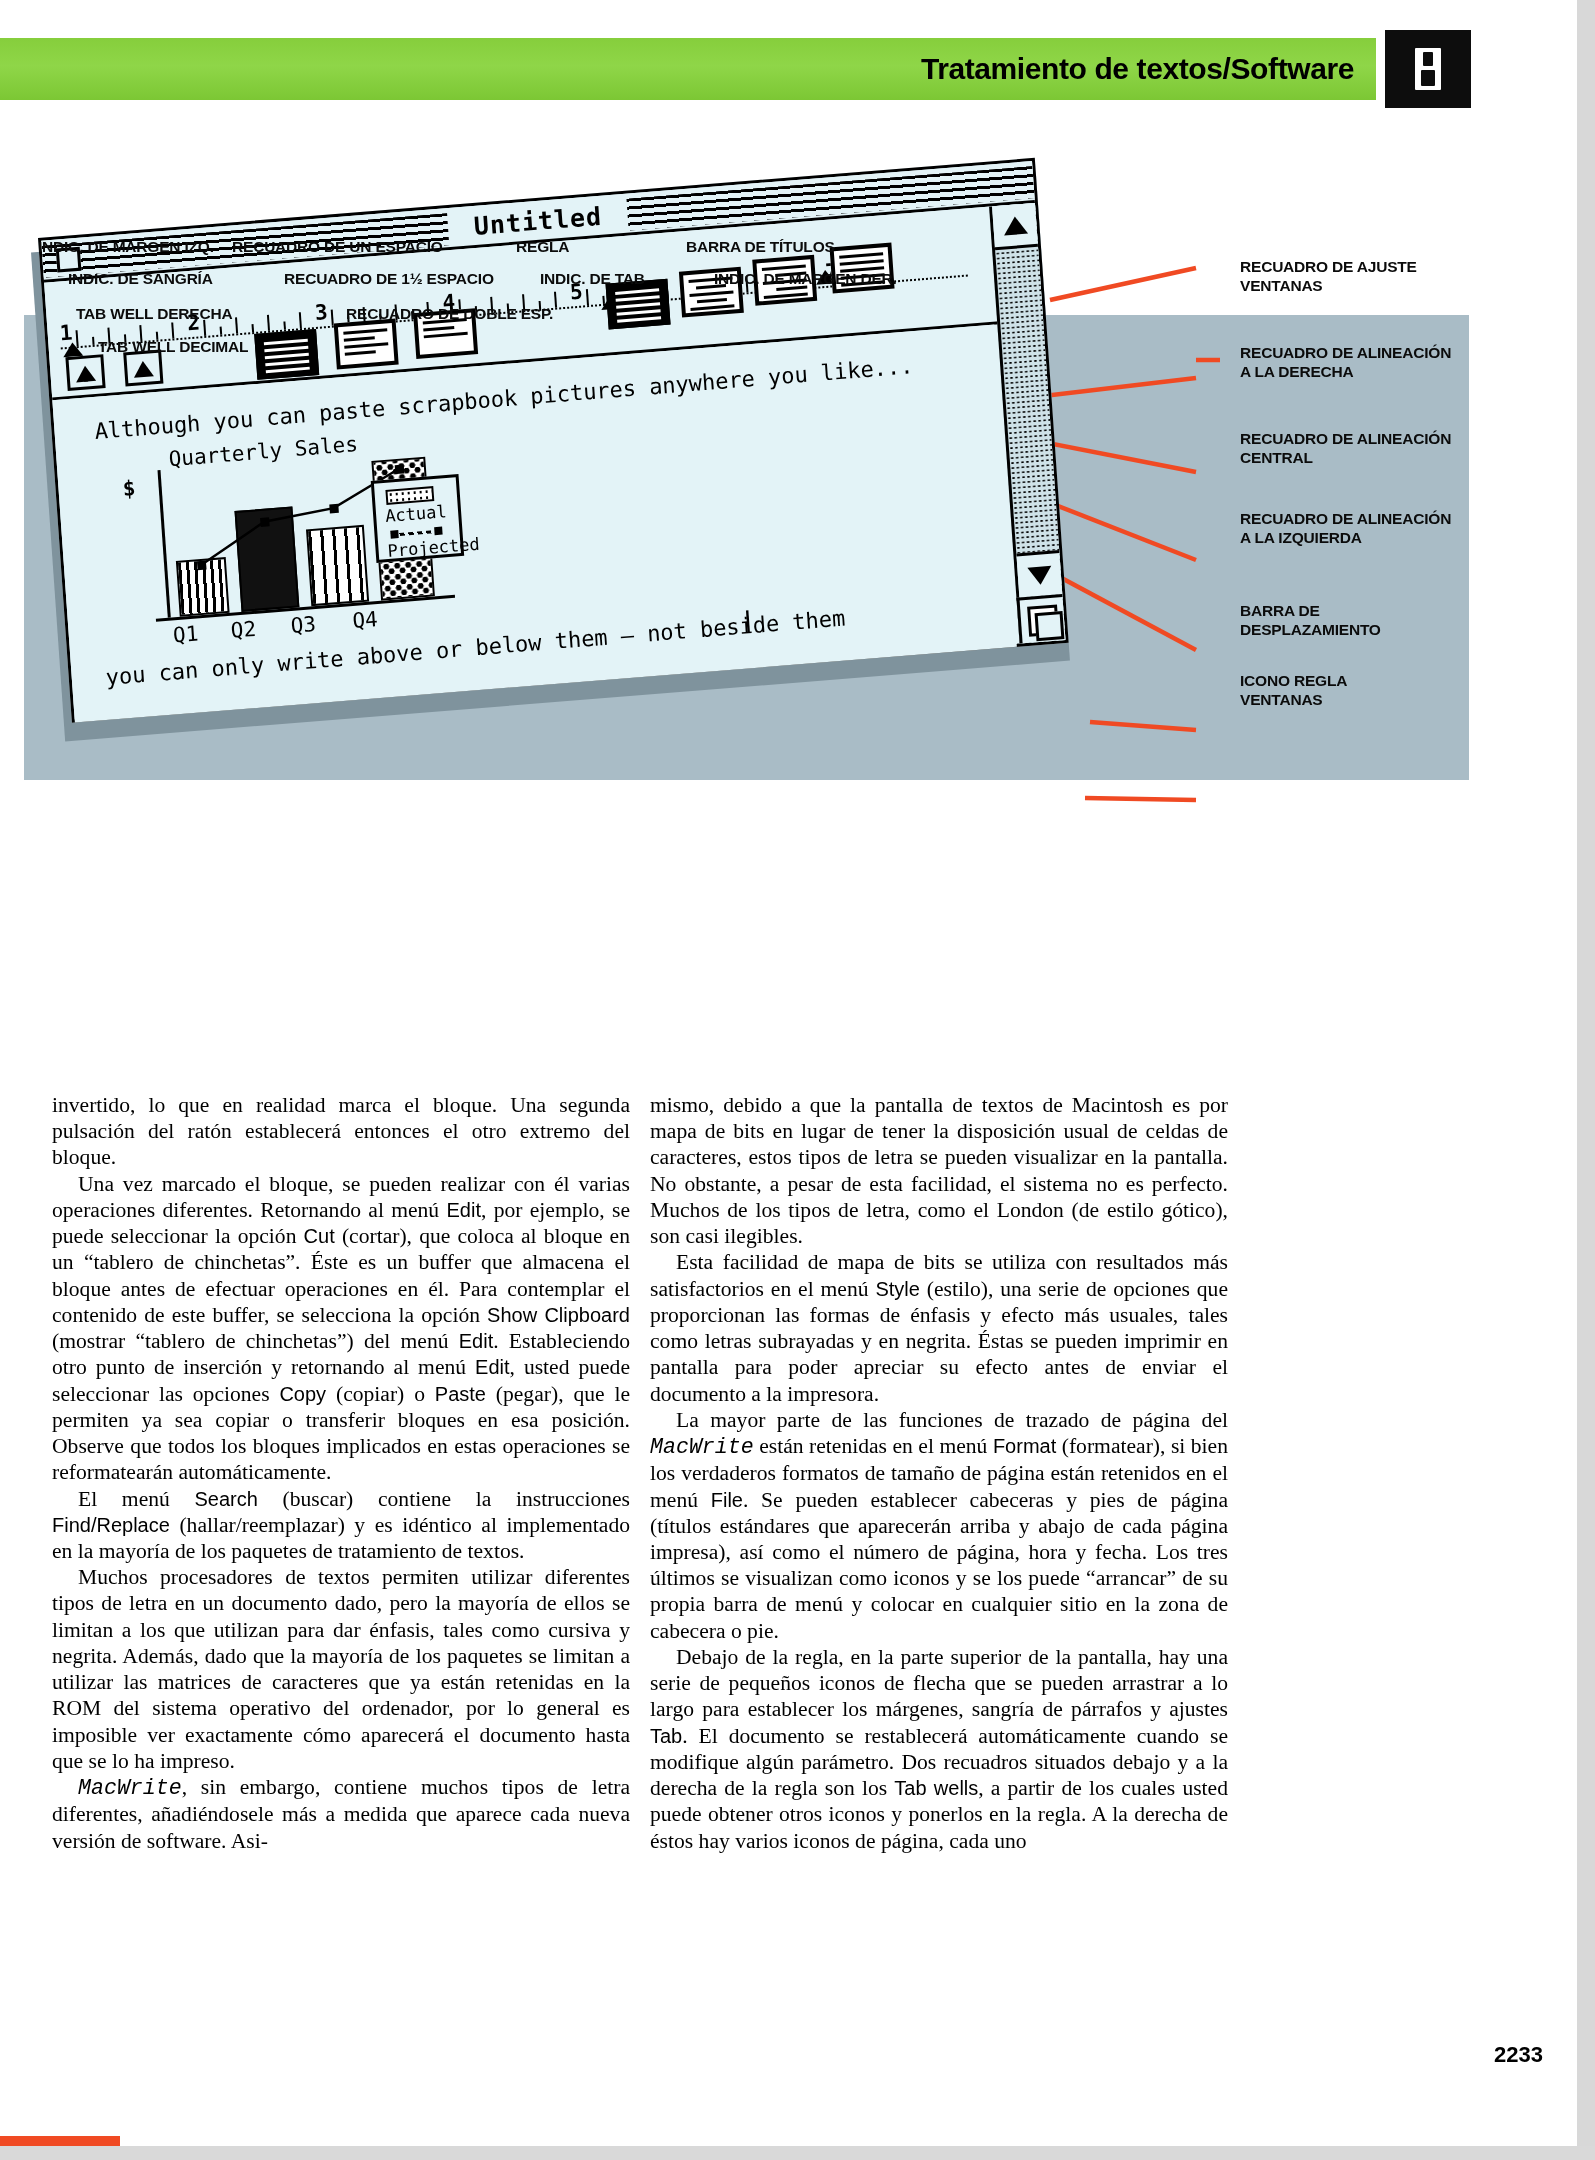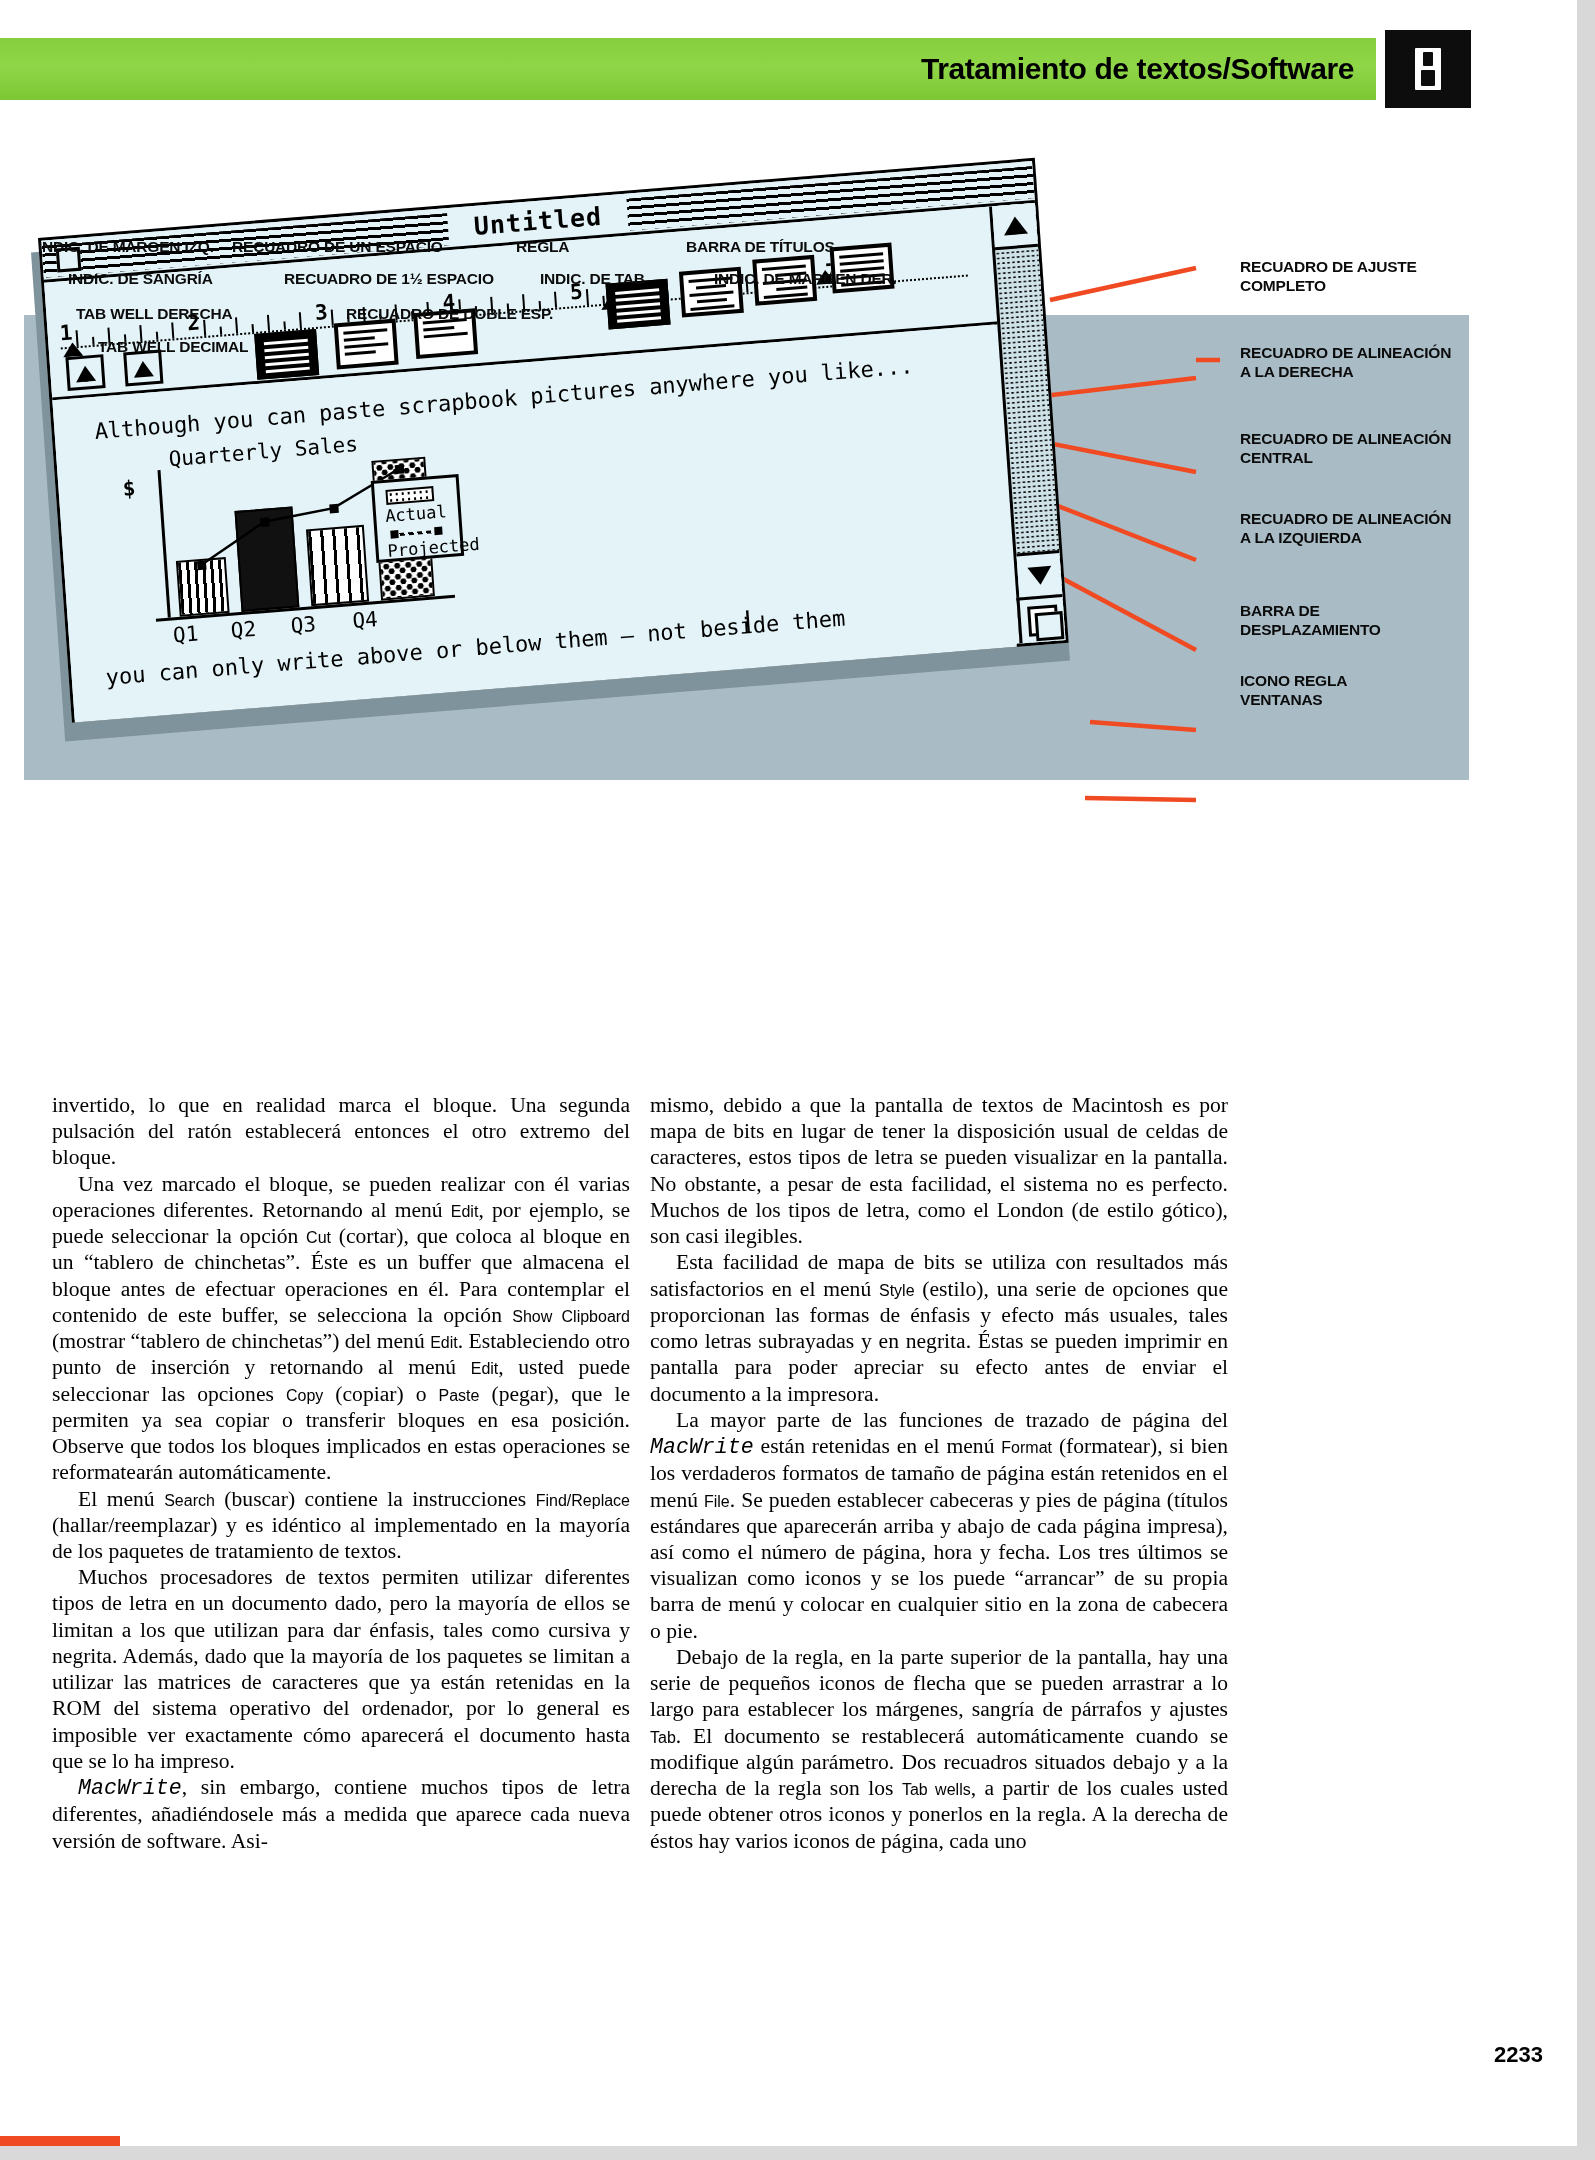--- a/index.html
+++ b/index.html
@@ -260,21 +260,21 @@
     font-family:"Liberation Serif", serif;
     font-size:21.6px; line-height:1.215;
     text-align:justify;
     color:#000;
     -webkit-hyphens:manual; hyphens:manual;
   }
   .col-left{ left:52px; }
   .col-right{ left:650px; }
   .body-col p{ margin:0; text-indent:26px; }
   .body-col p.first{ text-indent:0; }
-  .ui{ font-family:"Liberation Sans", sans-serif; font-size:16px; }
+  .ui{ font-family:"Liberation Sans", sans-serif; font-size:20px; }
   .it{ font-style:italic;font-family:Liberation Mono, monospace; }
 
   .folio{
     position:absolute; right:52px; top:2042px;
     font-family:"Liberation Sans", sans-serif;
     font-size:22px; font-weight:bold; color:#000;
   }
   .edge-right{
     position:absolute; right:0; top:0; width:18px; height:2160px;
     background:#d8d8d8;
@@ -528,21 +528,21 @@
   <div class="callout" style="left:98px;  top:228px">TAB WELL DECIMAL</div>
   <div class="callout" style="left:232px; top:128px">RECUADRO DE UN ESPACIO</div>
   <div class="callout" style="left:284px; top:160px">RECUADRO DE 1½ ESPACIO</div>
   <div class="callout" style="left:346px; top:195px">RECUADRO DE DOBLE ESP.</div>
   <div class="callout" style="left:516px; top:128px">REGLA</div>
   <div class="callout" style="left:540px; top:160px">INDIC. DE TAB</div>
   <div class="callout" style="left:686px; top:128px">BARRA DE TÍTULOS</div>
   <div class="callout" style="left:714px; top:160px">INDIC. DE MARGEN DER.</div>
 
   <div class="callout" style="left:1240px; top:148px">RECUADRO DE AJUSTE
-COMPLETO</div>
+VENTANAS</div>
   <div class="callout" style="left:1240px; top:234px">RECUADRO DE ALINEACIÓN
 A LA DERECHA</div>
   <div class="callout" style="left:1240px; top:320px">RECUADRO DE ALINEACIÓN
 CENTRAL</div>
   <div class="callout" style="left:1240px; top:400px">RECUADRO DE ALINEACIÓN
 A LA IZQUIERDA</div>
   <div class="callout" style="left:1240px; top:492px">BARRA DE
 DESPLAZAMIENTO</div>
   <div class="callout" style="left:1240px; top:562px">ICONO REGLA
 VENTANAS</div>

